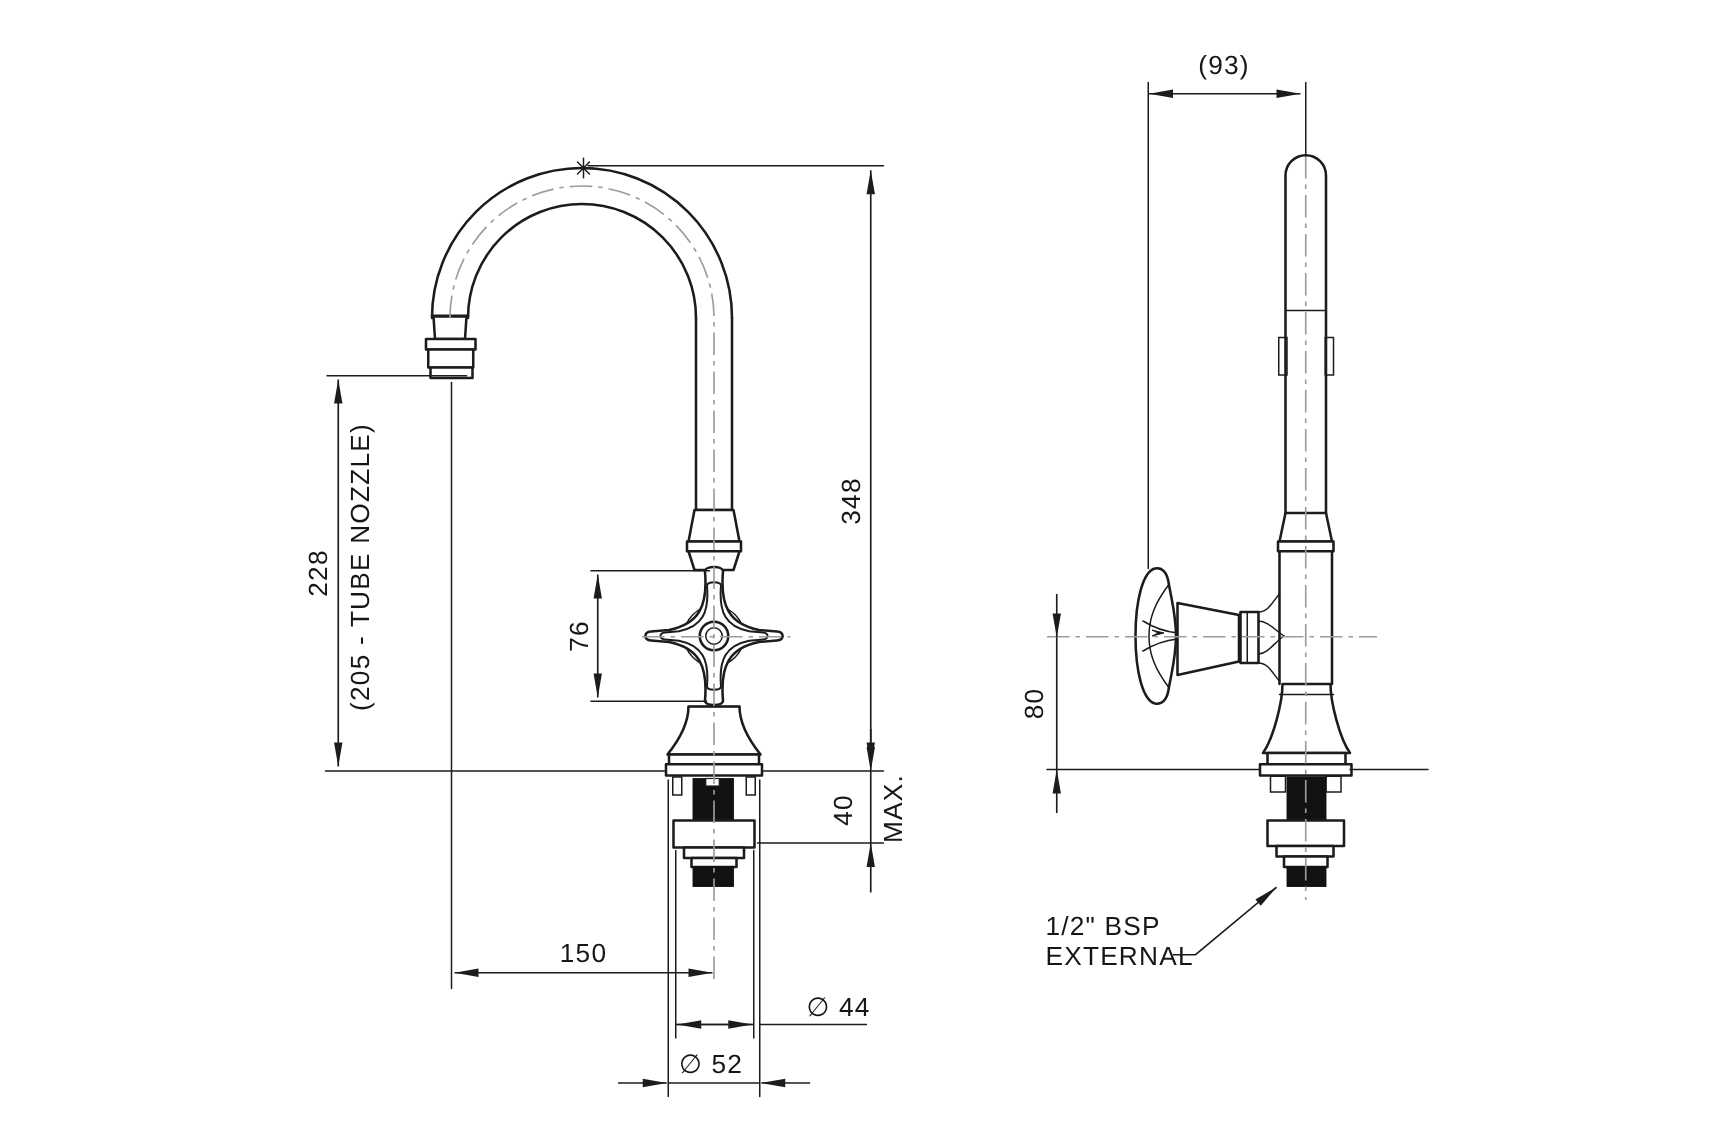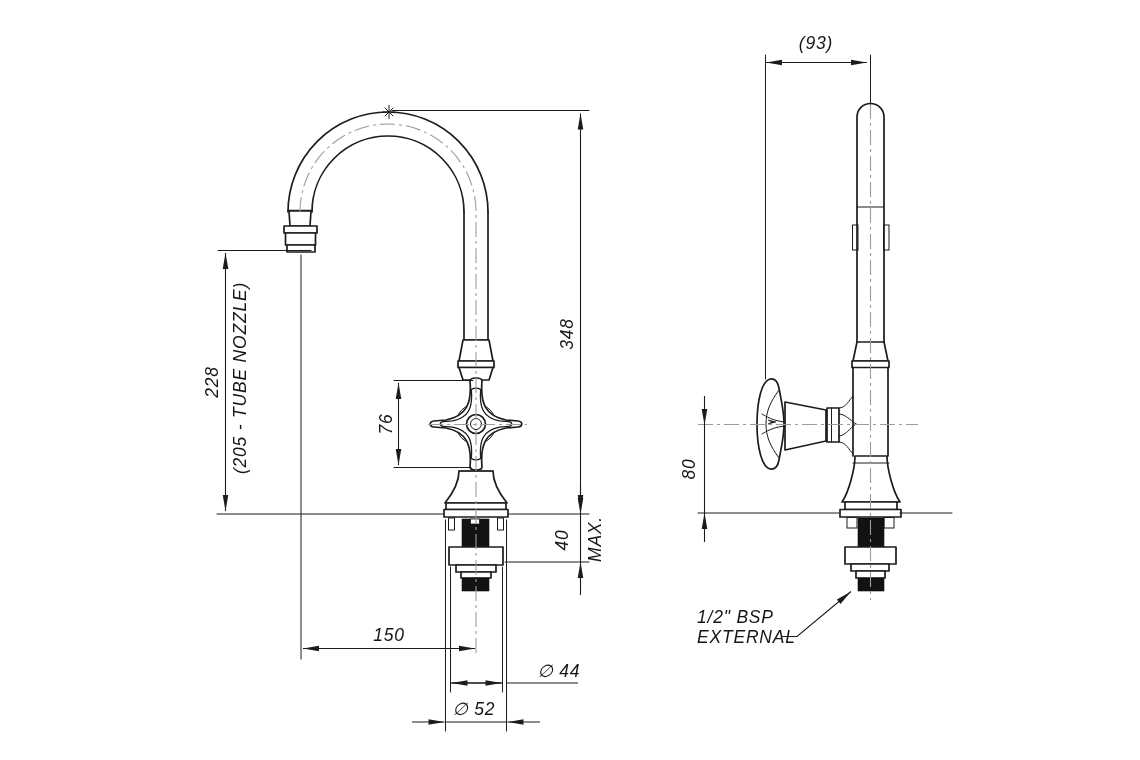--- a/index.html
+++ b/index.html
@@ -1,16 +1,16 @@
 <!DOCTYPE html>
 <html><head>
 <meta charset="utf-8">
 <style>
   html,body{margin:0;padding:0;background:#ffffff;}
-  .canvas{position:relative;width:960px;height:760px;background:#ffffff;overflow:hidden;font-style:italic;}
+  .canvas{position:relative;width:960px;height:760px;background:#ffffff;overflow:hidden;}
   svg{position:absolute;left:0;top:0;}
   .ol   {fill:none;stroke:#1c1c1c;stroke-width:1.7;stroke-linejoin:round;stroke-linecap:round;}
   .olw  {fill:#ffffff;stroke:#1c1c1c;stroke-width:1.7;stroke-linejoin:round;}
   .thin {fill:none;stroke:#1c1c1c;stroke-width:1;stroke-linecap:round;}
   .blk  {fill:#121212;stroke:#121212;stroke-width:0.6;}
   .dim  {fill:none;stroke:#1c1c1c;stroke-width:1.1;}
   .cl   {fill:none;stroke:#9c9c9c;stroke-width:1.1;stroke-dasharray:15 4 3 4;}
   text{font-family:"Liberation Sans", sans-serif;font-size:17.5px;fill:#161616;letter-spacing:0.8px;}
   .mid{text-anchor:middle;}
 </style>

